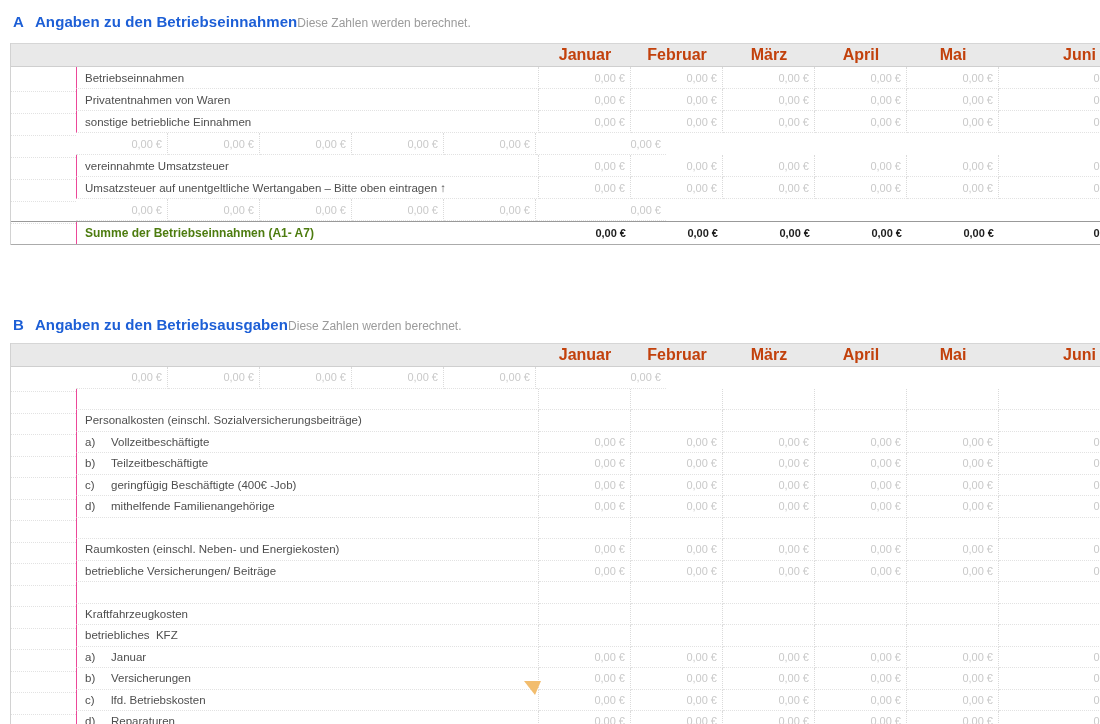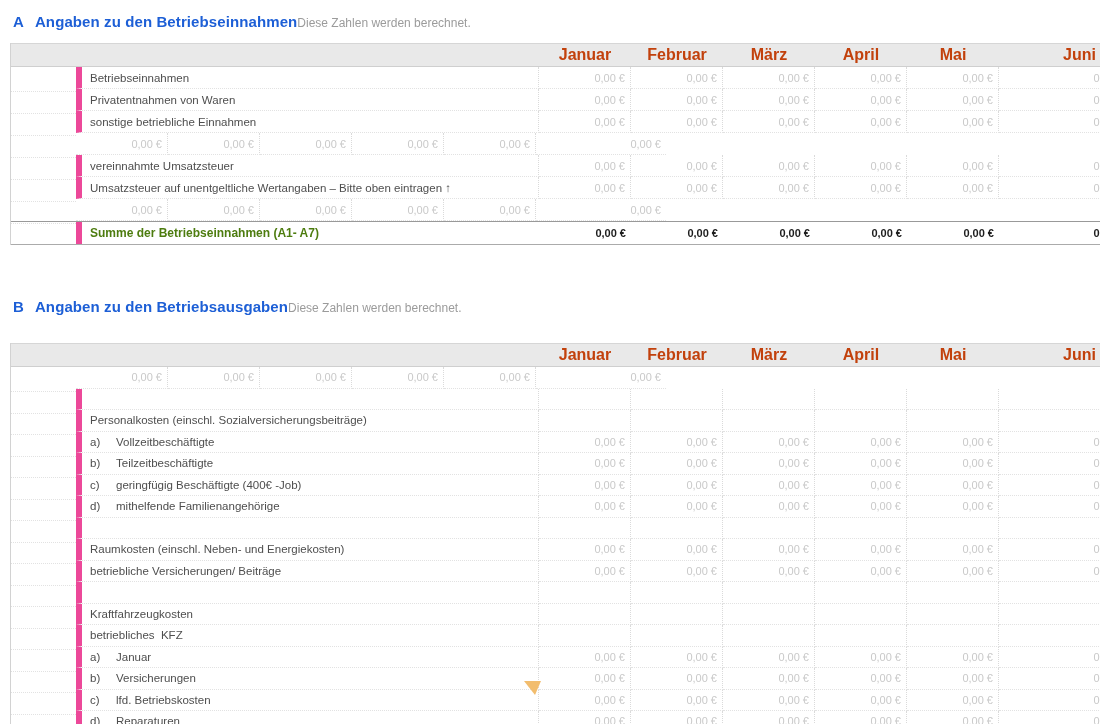--- a/index.html
+++ b/index.html
@@ -2,36 +2,36 @@
 <html><head>
 <meta charset="utf-8">
 <style>
   html,body{margin:0;padding:0;background:#ffffff;}
   .page{position:relative;width:1100px;height:724px;overflow:hidden;background:#ffffff;
         font-family:"Liberation Sans",sans-serif;}
 
   
   .title-row{position:absolute;left:13px;display:flex;align-items:baseline;white-space:nowrap;}
   .pos-title-a{top:13px;}
-  .pos-title-b{top:298px;}
+  .pos-title-b{top:316px;}
   .sec-title{font-size:15px;font-weight:bold;color:#1d5fd6;letter-spacing:.1px;}
   .sec-letter{display:inline-block;margin-right:11px;}
   .sec-note{font-size:12px;color:#9b9b9b;}
 
   
   .tbl{position:absolute;left:10px;width:1118px;border-left:1px solid #d2d2d2;background:#fff;}
   .pos-tbl-a{top:43px;}
   .pos-tbl-b{top:343px;}
   .row{display:flex;}
   .tbl-a .row{height:22px;}
   .tbl-b .row{height:21.5px;}
   .tbl .header-row{height:22px;background:#e9e9e9;border-top:1px solid #d6d6d6;border-bottom:1px solid #cfcfcf;}
   .cell{box-sizing:border-box;display:flex;align-items:center;overflow:hidden;}
   .c-ziffer{width:65px;padding-left:8px;margin-top:24px;}
-  .c-desc{width:463px;padding-left:8px;border-left:6px solid #ec4899;border-right:1px dotted #dadada;}
+  .c-desc{width:463px;padding-left:8px;border-left:1px solid #ec4899;border-right:1px dotted #dadada;}
   .c-m{width:92px;justify-content:flex-end;padding-right:5px;border-right:1px dotted #dadada;}
   .c-last{width:130px;border-right:none;}
   .body-row .cell{border-bottom:1px dotted #e2e2e2;}
   .header-row .cell{border-left:none;border-right:none;border-bottom:none;}
   .header-ziffer{font-size:12px;font-weight:bold;color:#2f2f2f;}
   .header-month{justify-content:center;font-size:16px;font-weight:bold;color:#c2410c;padding-right:0;}
   .header-month.c-last{justify-content:flex-start;padding-left:64px;}
   .ziffer{font-size:15px;font-weight:bold;color:#3d3d3d;}
   .desc{font-size:11.5px;color:#4e4e4e;}
   .desc .label{white-space:pre;}

